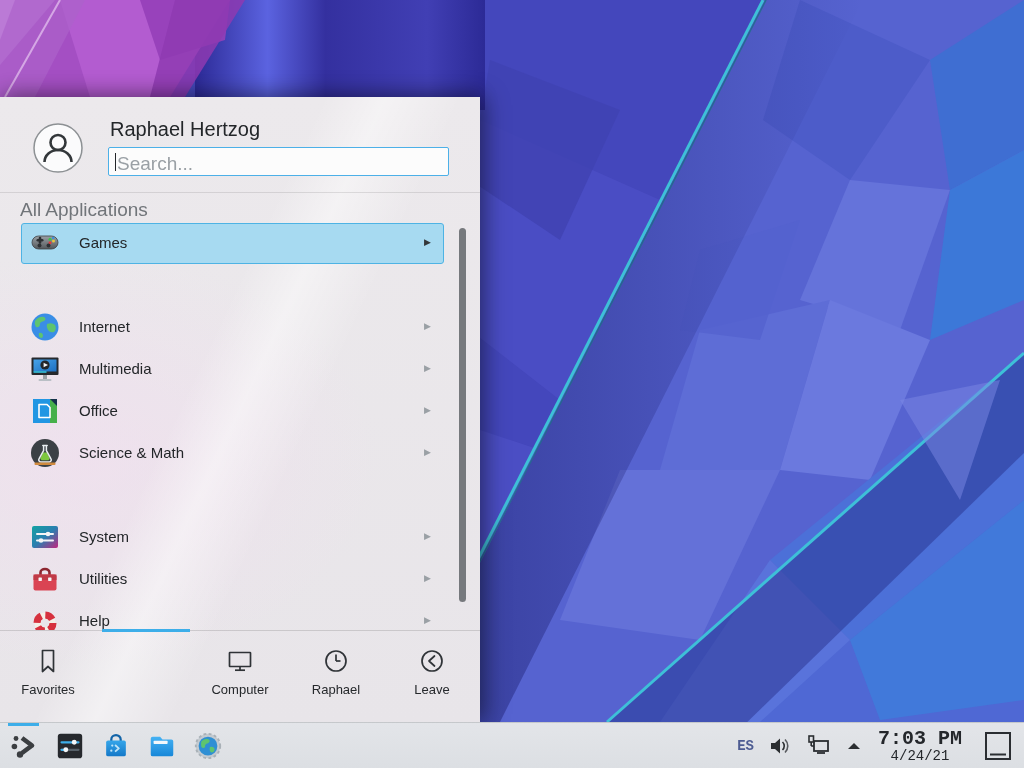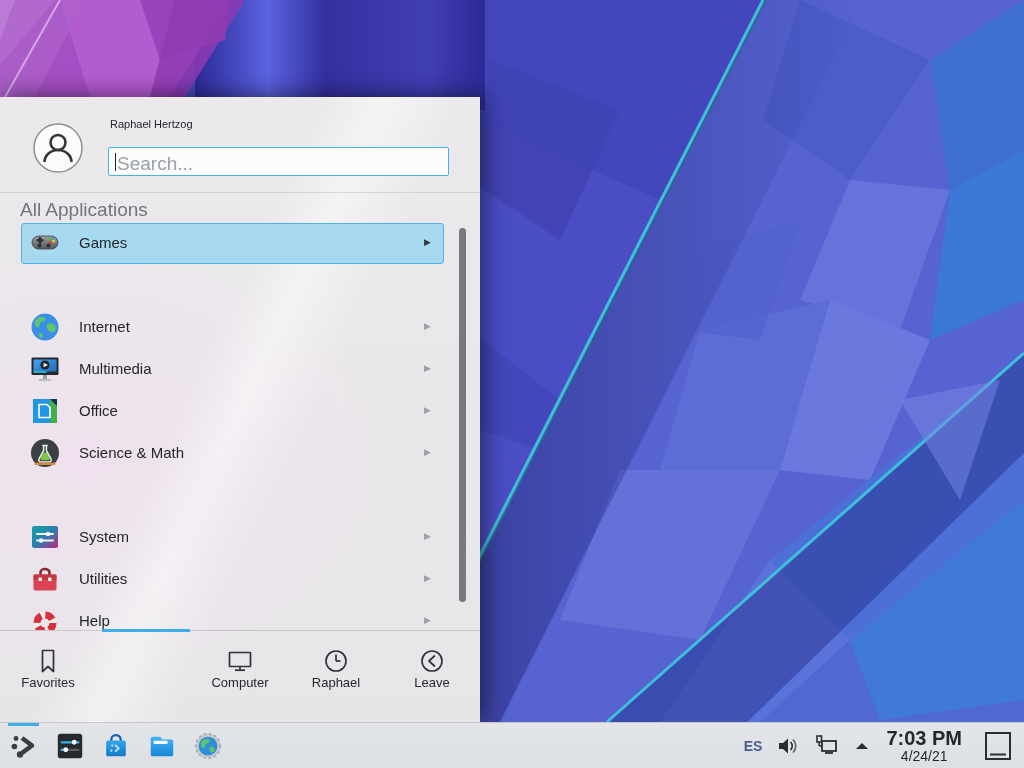--- a/index.html
+++ b/index.html
@@ -13,57 +13,57 @@
   #wallpaper{position:absolute;inset:0;}
   
   #panel{
     position:absolute;left:0;top:722px;width:1024px;height:46px;
     background:linear-gradient(#e3e5e9,#dcdfe3);
     border-top:1px solid rgba(0,0,0,0.10);
     display:flex;align-items:center;
   }
   .panel-app{position:absolute;top:7px;width:32px;height:32px;display:flex;align-items:center;justify-content:center;}
   .panel-active-line{position:absolute;left:8px;top:0;width:31px;height:3px;background:#3daee9;}
-  #tray{position:absolute;right:8px;top:0;height:46px;display:flex;align-items:center;gap:14px;}
+  #tray{position:absolute;right:8px;top:0;height:46px;display:flex;align-items:center;gap:14px;font-family:Liberation Mono, monospace;}
   .kbd-layout{font-weight:bold;font-size:14px;color:#4d5c92;}
   .clock{display:flex;flex-direction:column;align-items:center;line-height:1.05;margin:0 2px;justify-content:flex-end;}
   .clock .time{font-size:20px;font-weight:600;color:#24272b;}
   .clock .date{font-size:14px;color:#24272b;}
   
   #menu{
     position:absolute;left:0;top:97px;width:480px;height:625px;
     background:
       linear-gradient(115deg, rgba(255,255,255,0) 42%, rgba(255,255,255,0.45) 50%, rgba(255,255,255,0) 60%),
       radial-gradient(ellipse 420px 300px at 18% 58%, rgba(243,220,240,0.55), rgba(243,220,240,0) 70%),
       linear-gradient(#ece9ec,#e8e5e9);
     box-shadow:6px 0 22px rgba(0,0,0,0.35), 0 -4px 18px rgba(0,0,0,0.2);
   }
   #menu-header{position:absolute;left:0;top:0;width:100%;height:96px;border-bottom:1px solid rgba(0,0,0,0.10);}
   .avatar{position:absolute;left:33px;top:26px;width:50px;height:50px;}
-  .user-name{position:absolute;left:110px;top:21px;font-size:11px;color:#232629;}
+  .user-name{position:absolute;left:110px;top:21px;font-size:20px;color:#232629;}
   .searchbox{
     position:absolute;left:108px;top:50px;width:341px;height:29px;
     background:#fcfcfc;border:1px solid #4cb0e8;border-radius:2px;
   }
   .searchbox .cursor{position:absolute;left:6px;top:5px;width:1px;height:18px;background:#232629;}
   .searchbox .placeholder{position:absolute;left:8px;top:5px;font-size:19px;color:#9aa0a5;}
   .section-label{position:absolute;left:20px;top:102px;font-size:19px;color:#71757a;}
   #app-list{position:absolute;left:0;top:0;width:100%;height:533px;overflow:hidden;}
   .app-row{position:absolute;left:21px;width:423px;height:41px;padding-left:30px;}
   .row-hl{position:absolute;inset:0;background:#a7daf1;border:1px solid #4eb3e4;border-radius:3px;}
   .app-icon{position:absolute;left:8px;top:4px;width:32px;height:32px;}
   .app-label{position:absolute;left:58px;top:11px;font-size:15px;color:#232629;}
   .chev{position:absolute;right:13px;top:14px;font-size:9px;color:#9aa0a5;}
   .chev::before{content:"\25B6";}
   .chev.dark{color:#33373a;}
   .scrollbar{position:absolute;left:459px;top:131px;width:7px;height:374px;background:#76797d;border-radius:3.5px;}
   #tabbar{position:absolute;left:0;top:533px;width:100%;height:92px;border-top:1px solid rgba(0,0,0,0.13);}
   .tab{position:absolute;top:0;width:96px;height:92px;display:flex;flex-direction:column;align-items:center;}
   .tab .t-icon{margin-top:16px;}
-  .tab .t-label{font-size:13px;color:#26292c;}
+  .tab .t-label{margin-top:7px;font-size:13px;color:#26292c;}
   .tab-indicator{position:absolute;left:102px;top:-2px;width:88px;height:3px;background:#3daee9;}
   svg{display:block;}
 </style>
 </head>
 <body>
 
 <div id="stage">
 
   <svg id="wallpaper" width="1024" height="768" viewBox="0 0 1024 768" preserveAspectRatio="none">
     <defs>

